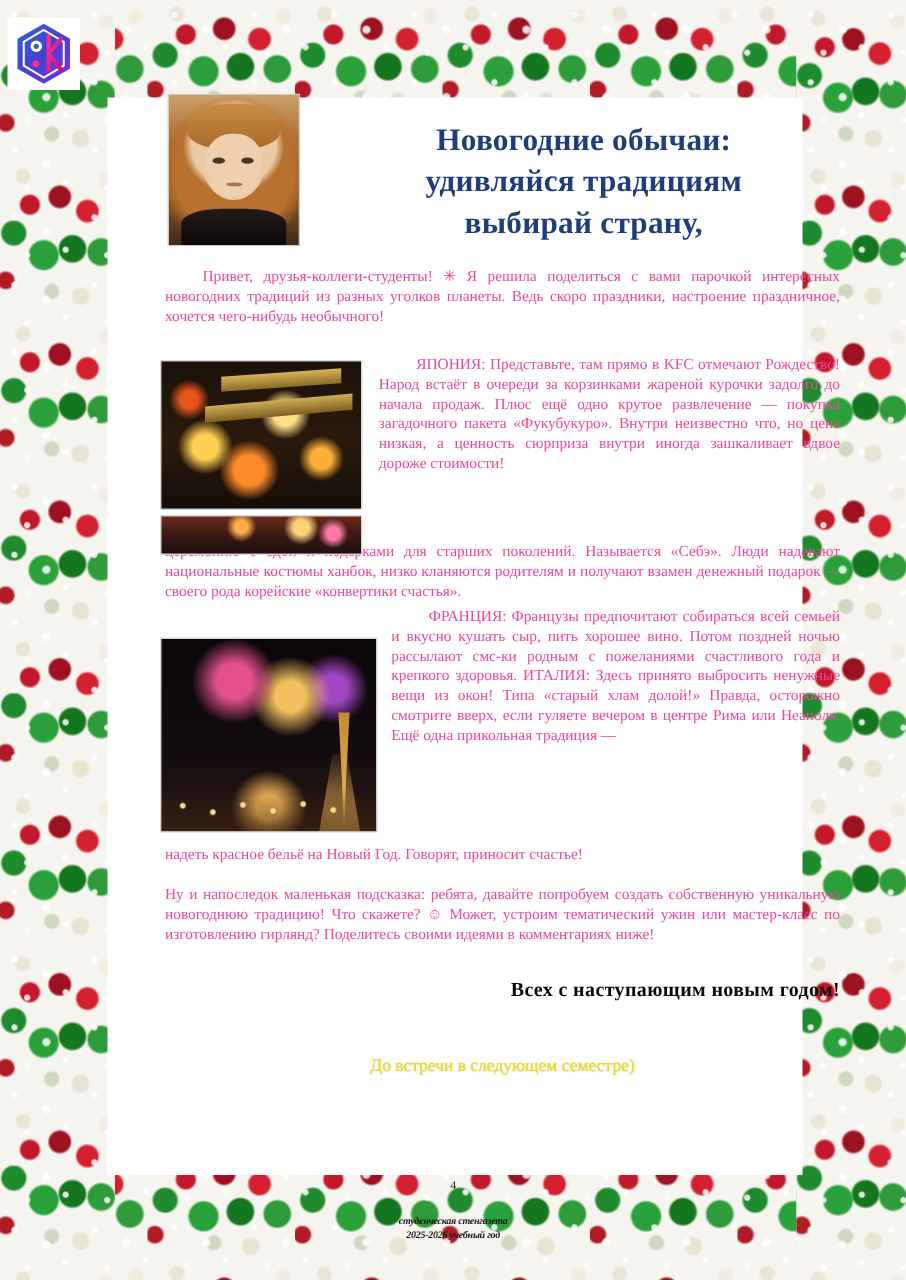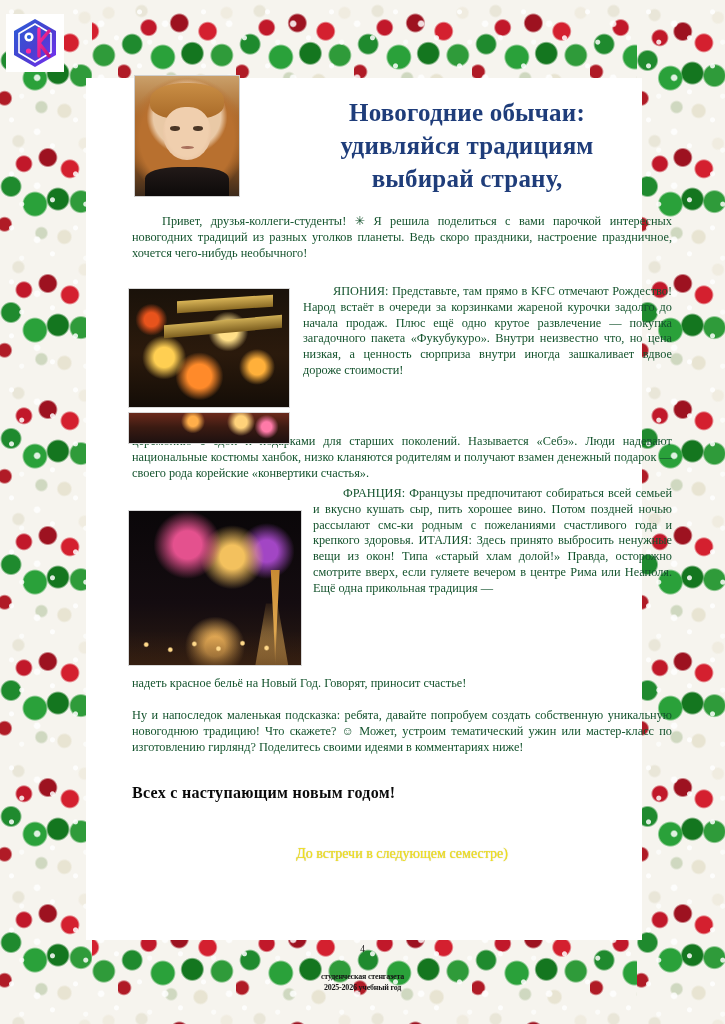--- a/index.html
+++ b/index.html
@@ -152,21 +152,21 @@
     font-size:25px;
     line-height:1.32;
     letter-spacing:.2px;
     z-index:11;
   }
 
   
   .body-text{
     font-size:12.3px;
     line-height:1.285;
-    color:#14532d;
+    color:#ec4899;
     text-align:justify;
     text-justify:inter-word;
     hyphens:none;
   }
   .indent{ text-indent:30px; }
 
   .p-intro{
     position:absolute; left:15px; top:136px; width:540px;
   }
 
@@ -257,21 +257,21 @@
   .p-italy-rest{
     position:absolute; left:15px; top:598px; width:540px;
   }
 
   .p-outro{
     position:absolute; left:15px; top:630px; width:540px;
   }
 
   .greeting{
     position:absolute; left:15px; top:706px; width:540px;
-    text-align:left;
+    text-align:right;
     font-weight:bold;
     font-size:16px;
     color:#0a0a0a;
     letter-spacing:.3px;
   }
 
   .yellow-line{
     position:absolute; left:15px; top:768px; width:540px;
     text-align:center;
     font-weight:normal;
@@ -292,20 +292,21 @@
   .footer{
     position:absolute; left:0; top:972px; width:725px;
     text-align:center;
     font-weight:bold;
     font-size:8px;
     line-height:1.35;
     color:#151515;
     z-index:14;
     filter:blur(.35px);
     letter-spacing:-.2px;
+    font-style:italic;
   }
   .footer div{ white-space:nowrap; }
 </style>
 </head>
 <body>
 
 <div class="page">
 
   <div class="border-frame">
     <div class="garland gtex g-top">

